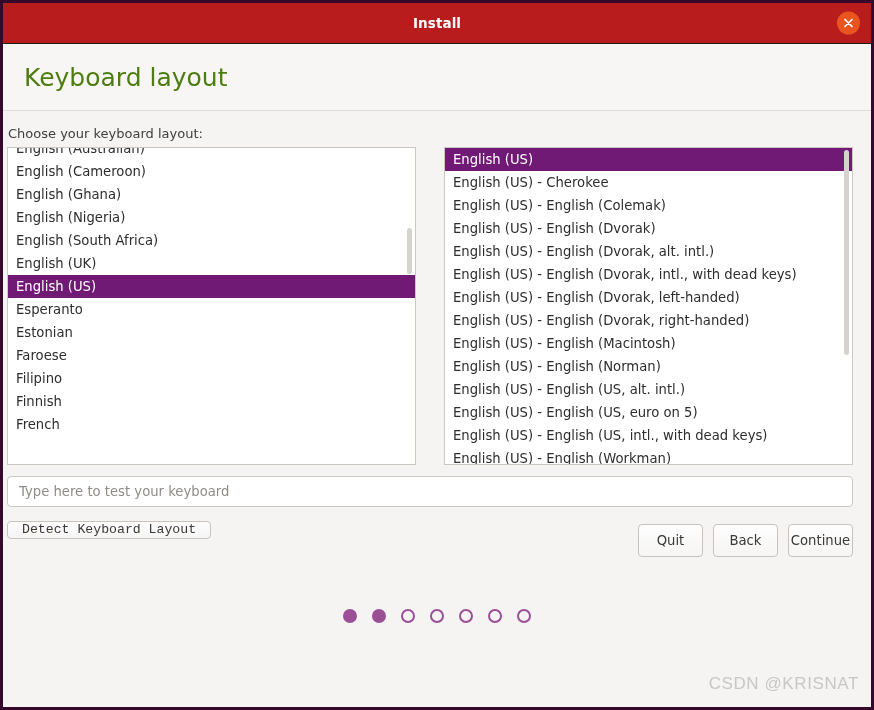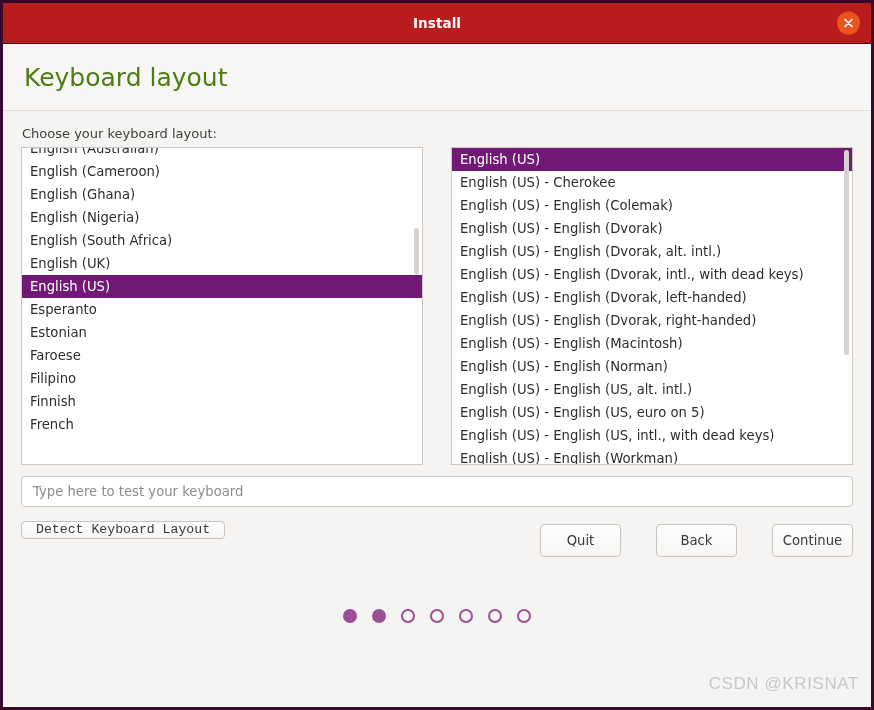--- a/index.html
+++ b/index.html
@@ -72,21 +72,21 @@
   .page-title {
     font-size: 25px;
     color: #4d7c0f;
     font-weight: normal;
   }
 
   
   .content {
     flex: 1;
     background: #f5f4f3;
-    padding: 15px 18px 0 18px;
+    padding: 15px 18px 0 4px;
     position: relative;
     display: flex;
     flex-direction: column;
   }
 
   .prompt-label {
     font-size: 13px;
     color: #3f3e3b;
     margin-bottom: 6px;
     margin-left: 1px;
@@ -173,23 +173,22 @@
 
   
   .nav-row {
     position: absolute;
     right: 18px;
     top: 413px;
     display: flex;
     gap: 10px;
   }
   .btn-nav {
-    width: 81px;
+    width: 65px;
     height: 33px;
-    margin-left: 25px;
   }
 
   
   .dots-row {
     position: absolute;
     left: 0;
     right: 0;
     top: 498px;
     display: flex;
     justify-content: center;

